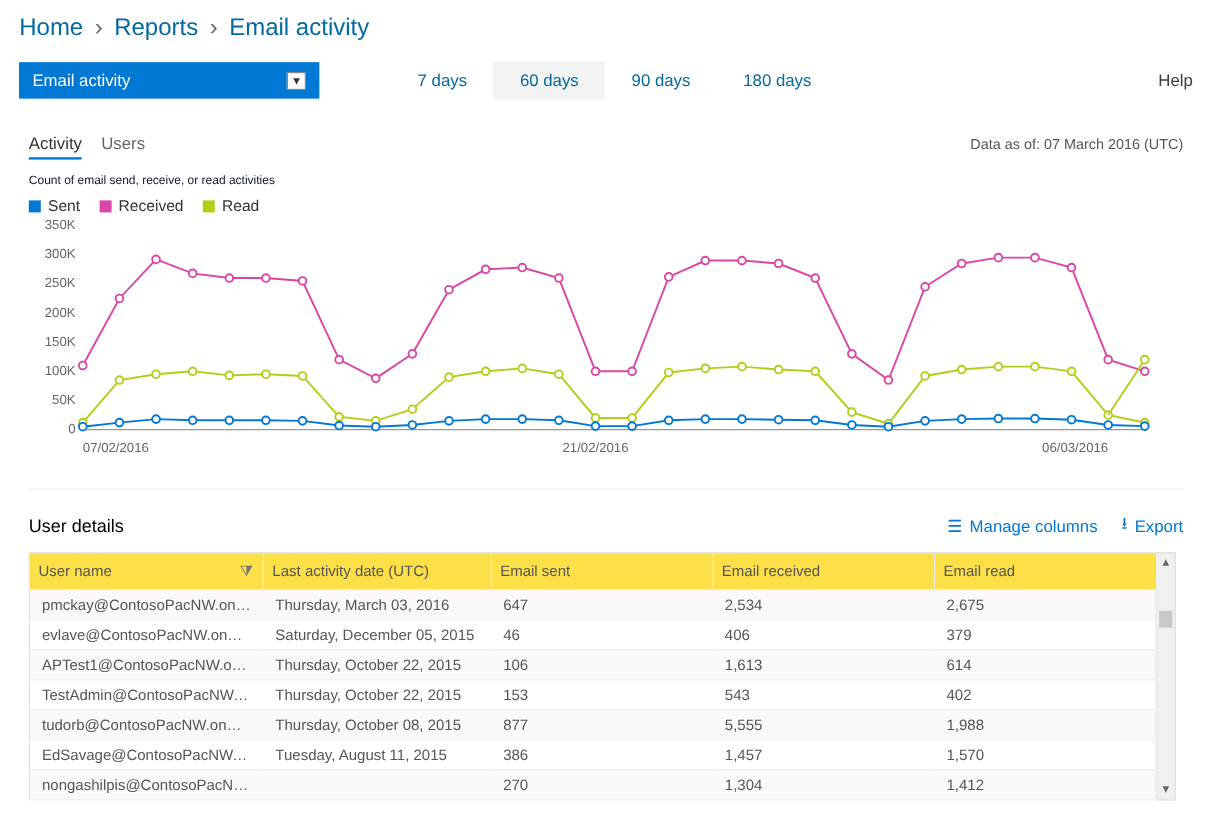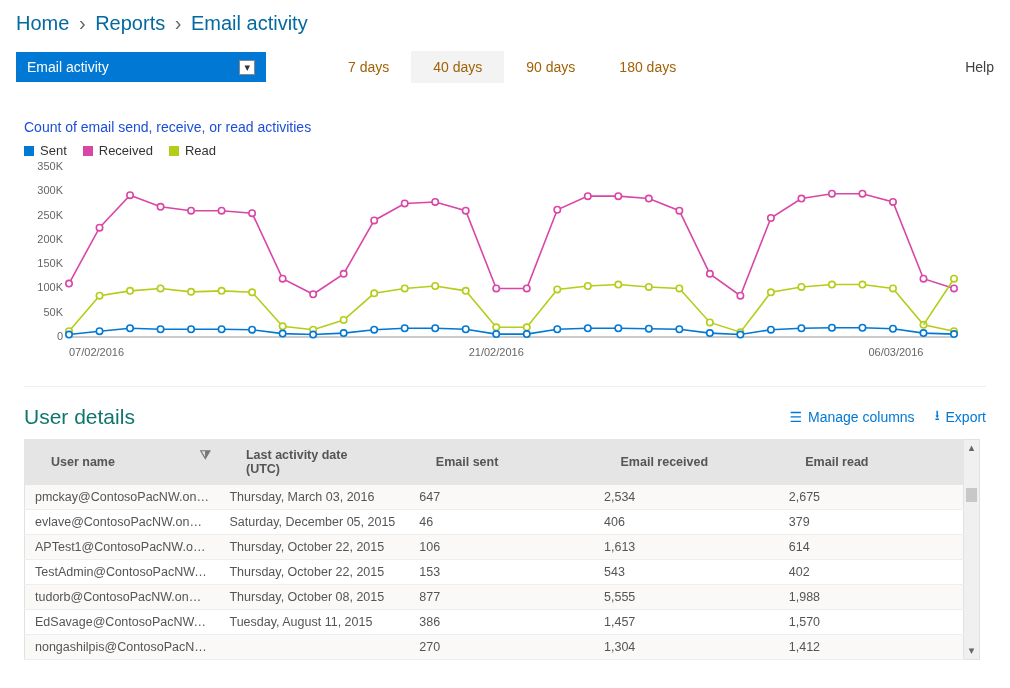--- a/index.html
+++ b/index.html
@@ -5,40 +5,40 @@
 * { box-sizing: border-box; margin: 0; padding: 0; }
 body { font-family: "Segoe UI", Arial, sans-serif; font-size: 13px; color: #333; background: #fff; width: 1010px; }
 .header { padding: 12px 16px 8px; }
 .breadcrumb { font-size: 20px; color: #333; font-weight: 300; }
 .breadcrumb span { color: #0369a1; }
 .breadcrumb .sep { margin: 0 4px; color: #666; }
 .toolbar { display: flex; align-items: center; padding: 8px 16px; gap: 0; }
 .dropdown { background: #0078d4; color: #fff; padding: 6px 10px; width: 250px; display: flex; justify-content: space-between; align-items: center; border: 1px solid #0078d4; cursor: pointer; font-size: 14px; }
 .dropdown .chev { background: #fff; color: #333; padding: 0 4px; font-size: 11px; margin-left: 8px; border: 1px solid #888; }
 .range-tabs { display: flex; margin-left: 60px; }
-.range-tab { padding: 8px 22px; color: #a16207; cursor: pointer; font-size: 14px; }
+.range-tab { padding: 8px 22px; color: #0369a1; cursor: pointer; font-size: 14px; }
 .range-tab.active { background: #f3f3f3; }
 .help { margin-left: auto; color: #404040; font-size: 14px; cursor: pointer; }
 .content { padding: 16px 24px; }
 .tabs { display: flex; gap: 16px; margin-bottom: 6px; align-items: baseline; }
 .tab { font-size: 14px; color: #666; cursor: pointer; padding: 4px 0; }
 .tab.active { color: #333; border-bottom: 2px solid #0078d4; }
 .dataasof { margin-left: auto; font-size: 12px; color: #555; }
-.chart-subtitle { color: #1d4ed8; font-size: 14px; margin: 12px 0 8px; }
+.chart-subtitle { color: #0f172a; font-size: 10px; margin: 12px 0 8px; }
 .legend { display: flex; gap: 16px; font-size: 13px; margin-bottom: 4px; }
 .legend-item { display: flex; align-items: center; gap: 6px; }
 .legend-swatch { width: 10px; height: 10px; }
 .chart-area { width: 940px; height: 200px; position: relative; }
 .section-hr { border: none; border-top: 1px solid #eee; margin: 24px 0 12px; }
 .details-header { display: flex; align-items: center; padding: 6px 0 10px; }
-.details-title { font-size: 21px; color: #0f766e; }
+.details-title { font-size: 15px; color: #000000; }
 .actions { margin-left: auto; display: flex; gap: 20px; align-items: center; }
 .action { color: #0078d4; font-size: 14px; display: flex; align-items: center; gap: 6px; cursor: pointer; }
 .table { width: 940px; border: 1px solid #e1e1e1; border-collapse: collapse; font-size: 12.5px; }
-.table th { text-align: left; font-weight: 700; color: #555; padding: 8px 26px; border: 1px solid #e5e5e5; background: #e5e5e5; position: relative; }
+.table th { text-align: left; font-weight: 400; color: #555; padding: 8px 7px; border: 1px solid #e5e5e5; background: #fde047; position: relative; }
 .table td { padding: 5px 10px; border-bottom: 1px solid #eee; color: #555; white-space: nowrap; overflow: hidden; text-overflow: ellipsis; }
 .table tbody tr:nth-child(odd) { background: #faf9f8; }
 .col-user { width: 190px; max-width: 190px; }
 .col-date { width: 185px; max-width: 185px; }
 .col-num { width: 180px; }
 .filter-icon { position: absolute; right: 8px; top: 8px; color: #777; }
 .table-wrap { display: flex; }
 .scrollbar { width: 16px; background: #f0f0f0; border: 1px solid #e1e1e1; border-left: none; position: relative; }
 .scrollbar .thumb { position: absolute; left: 2px; right: 2px; top: 48px; height: 14px; background: #c8c8c8; }
 .scrollbar .arrow { position: absolute; left: 0; right: 0; text-align: center; font-size: 11px; color: #666; }
@@ -59,28 +59,33 @@
   </div>
 </div>
 
 <div class="toolbar">
   <div class="dropdown">
     <span>Email activity</span>
     <span class="chev">▾</span>
   </div>
   <div class="range-tabs">
     <div class="range-tab">7 days</div>
-    <div class="range-tab active">40 days</div>
+    <div class="range-tab active">60 days</div>
     <div class="range-tab">90 days</div>
     <div class="range-tab">180 days</div>
   </div>
   <div class="help">Help</div>
 </div>
 
 <div class="content">
+  <div class="tabs">
+    <div class="tab active">Activity</div>
+    <div class="tab">Users</div>
+    <div class="dataasof">Data as of: 07 March 2016 (UTC)</div>
+  </div>
   <div class="chart-subtitle">Count of email send, receive, or read activities</div>
 
   <div class="legend">
     <div class="legend-item">
         <span class="legend-swatch" style="background:#0078d4"></span>
         <span>Sent</span>
       </div>
     <div class="legend-item">
         <span class="legend-swatch" style="background:#d946a6"></span>
         <span>Received</span>

